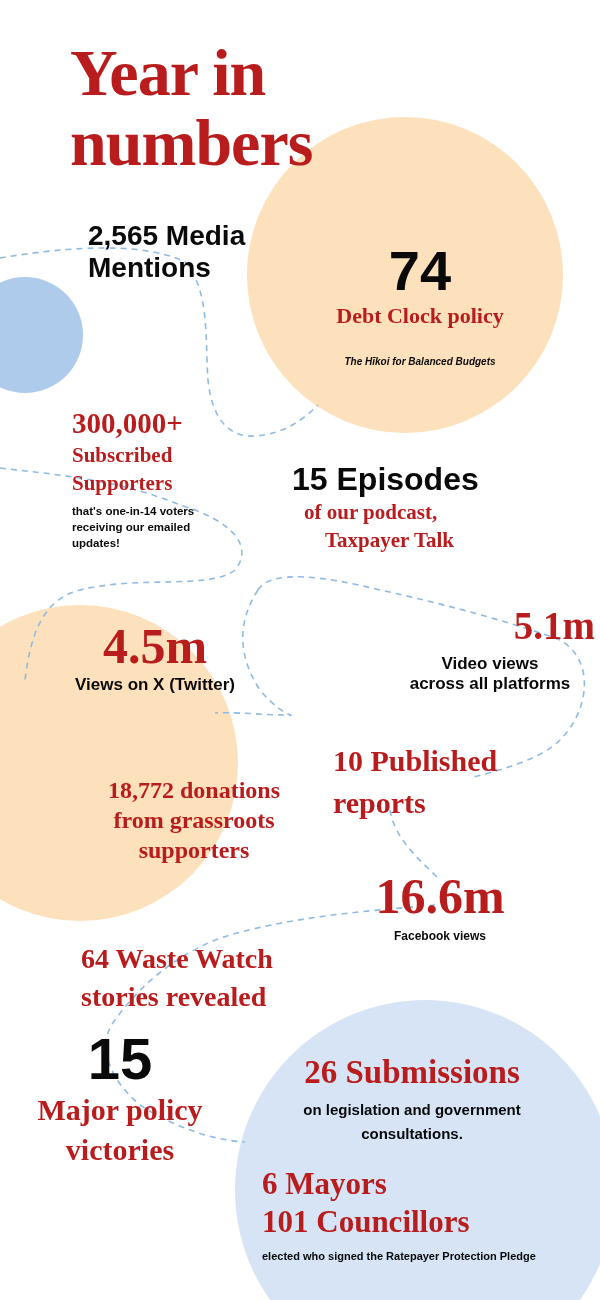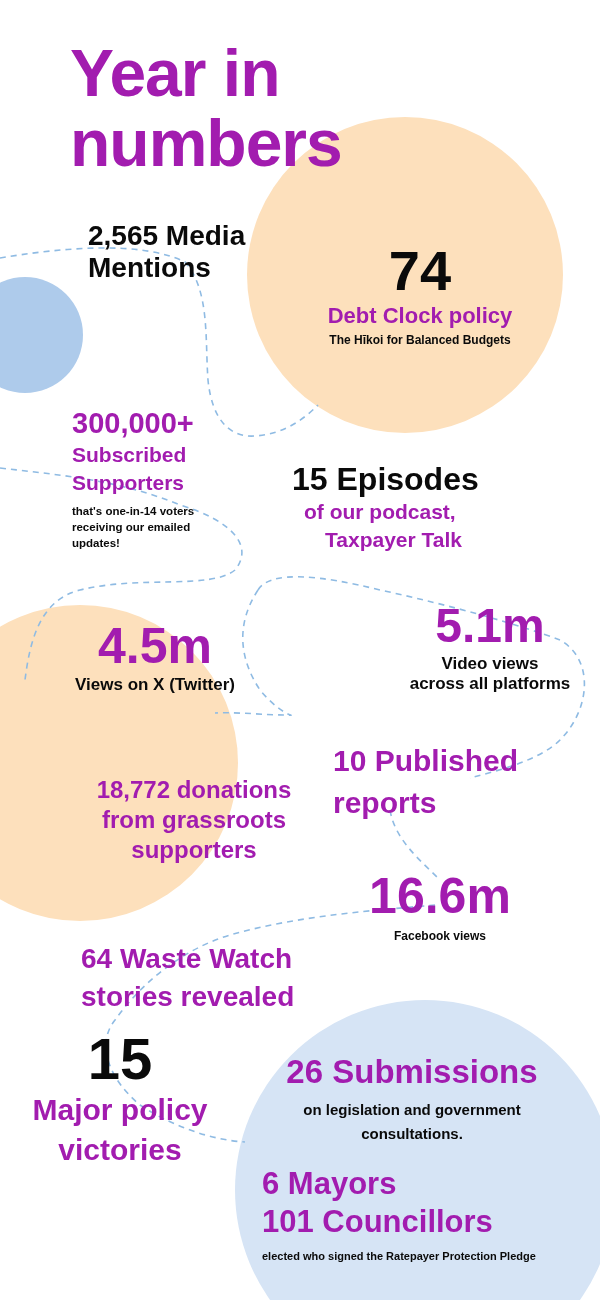--- a/index.html
+++ b/index.html
@@ -1,20 +1,20 @@
 <!DOCTYPE html>
 <html><head>
 <meta charset="utf-8">
 <style>
   html, body { margin:0; padding:0; }
   body { width:600px; height:1300px; background:#ffffff; position:relative; overflow:hidden;
          font-family:"Liberation Sans", "DejaVu Sans", sans-serif; font-weight:bold; }
   .abs { position:absolute; }
   .circle { position:absolute; border-radius:50%; }
-  .blue { color:#a21caf; }
+  .blue { color:#b91c1c;font-family:Liberation Serif, serif; }
   .black { color:#0a0a0a; }
   .center { text-align:center; }
   svg.paths { position:absolute; left:0; top:0; }
 </style>
 </head>
 <body>
 
 <div class="circle" style="left:247px;top:117px;width:316px;height:316px;background:#fde0bc;"></div>
 <div class="circle" style="left:-33px;top:277px;width:116px;height:116px;background:#aecbeb;"></div>
 <div class="circle" style="left:-78px;top:605px;width:316px;height:316px;background:#fde0bc;"></div>
@@ -37,21 +37,21 @@
 </div>
 
 <div class="abs black" style="left:88px;top:220px;font-size:28px;line-height:32px;">
   <div>2,565 Media</div>
   <div>Mentions</div>
 </div>
 
 <div class="abs center" style="left:300px;top:240px;width:240px;">
   <div class="black" style="font-size:56px;line-height:62px;">74</div>
   <div class="blue" style="font-size:22px;line-height:28px;">Debt Clock policy</div>
-  <div class="black" style="font-size:12px;line-height:20px;margin-top:0;">The Hīkoi for Balanced Budgets</div>
+  <div class="black" style="font-size:10px;line-height:20px;margin-top:22px;font-style:italic;">The Hīkoi for Balanced Budgets</div>
 </div>
 
 <div class="abs" style="left:72px;top:405px;">
   <div class="blue" style="font-size:29px;line-height:36px;">300,000+</div>
   <div class="blue" style="font-size:21px;line-height:28px;">Subscribed</div>
   <div class="blue" style="font-size:21px;line-height:28px;">Supporters</div>
   <div class="black" style="font-size:11.5px;line-height:16px;margin-top:6px;">
     <div>that's one-in-14 voters</div>
     <div>receiving our emailed</div>
     <div>updates!</div>
@@ -63,21 +63,21 @@
   <div class="blue" style="font-size:21px;line-height:28px;margin-left:12px;">of our podcast,</div>
   <div class="blue" style="font-size:21px;line-height:28px;margin-left:33px;">Taxpayer Talk</div>
 </div>
 
 <div class="abs center" style="left:30px;top:618px;width:250px;">
   <div class="blue" style="font-size:50px;line-height:56px;">4.5m</div>
   <div class="black" style="font-size:17px;line-height:22px;">Views on X (Twitter)</div>
 </div>
 
 <div class="abs center" style="left:385px;top:598px;width:210px;">
-  <div class="blue" style="font-size:48px;line-height:56px;">5.1m</div>
+  <div class="blue" style="font-size:39px;line-height:56px;text-align:right;">5.1m</div>
   <div class="black" style="font-size:17px;line-height:20px;">Video views</div>
   <div class="black" style="font-size:17px;line-height:20px;">across all platforms</div>
 </div>
 
 <div class="abs blue" style="left:333px;top:740px;font-size:30px;line-height:42px;">
   <div>10 Published</div>
   <div>reports</div>
 </div>
 
 <div class="abs blue center" style="left:74px;top:775px;width:240px;font-size:24px;line-height:30px;">

